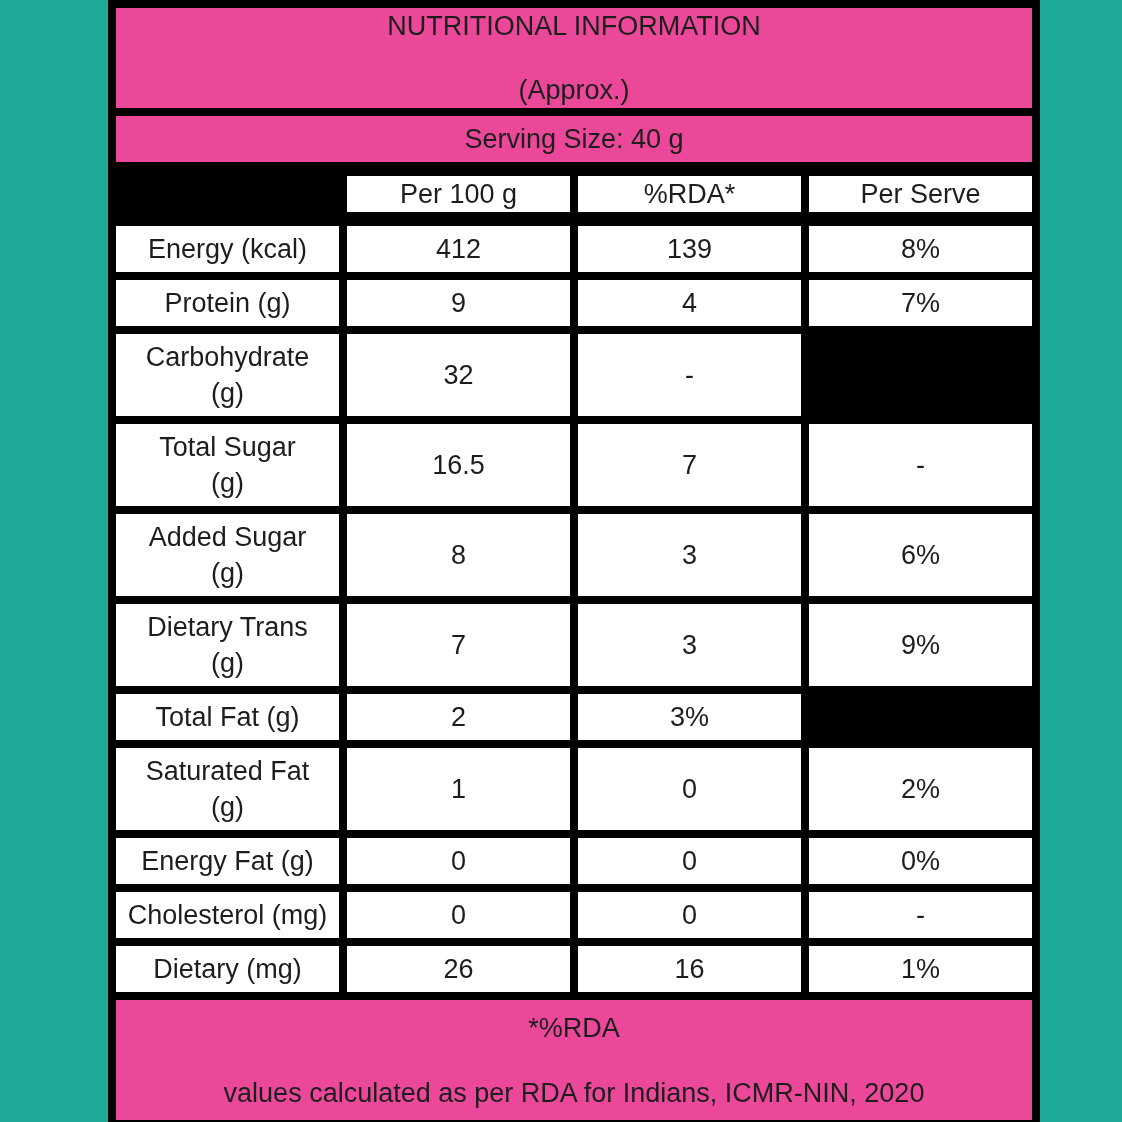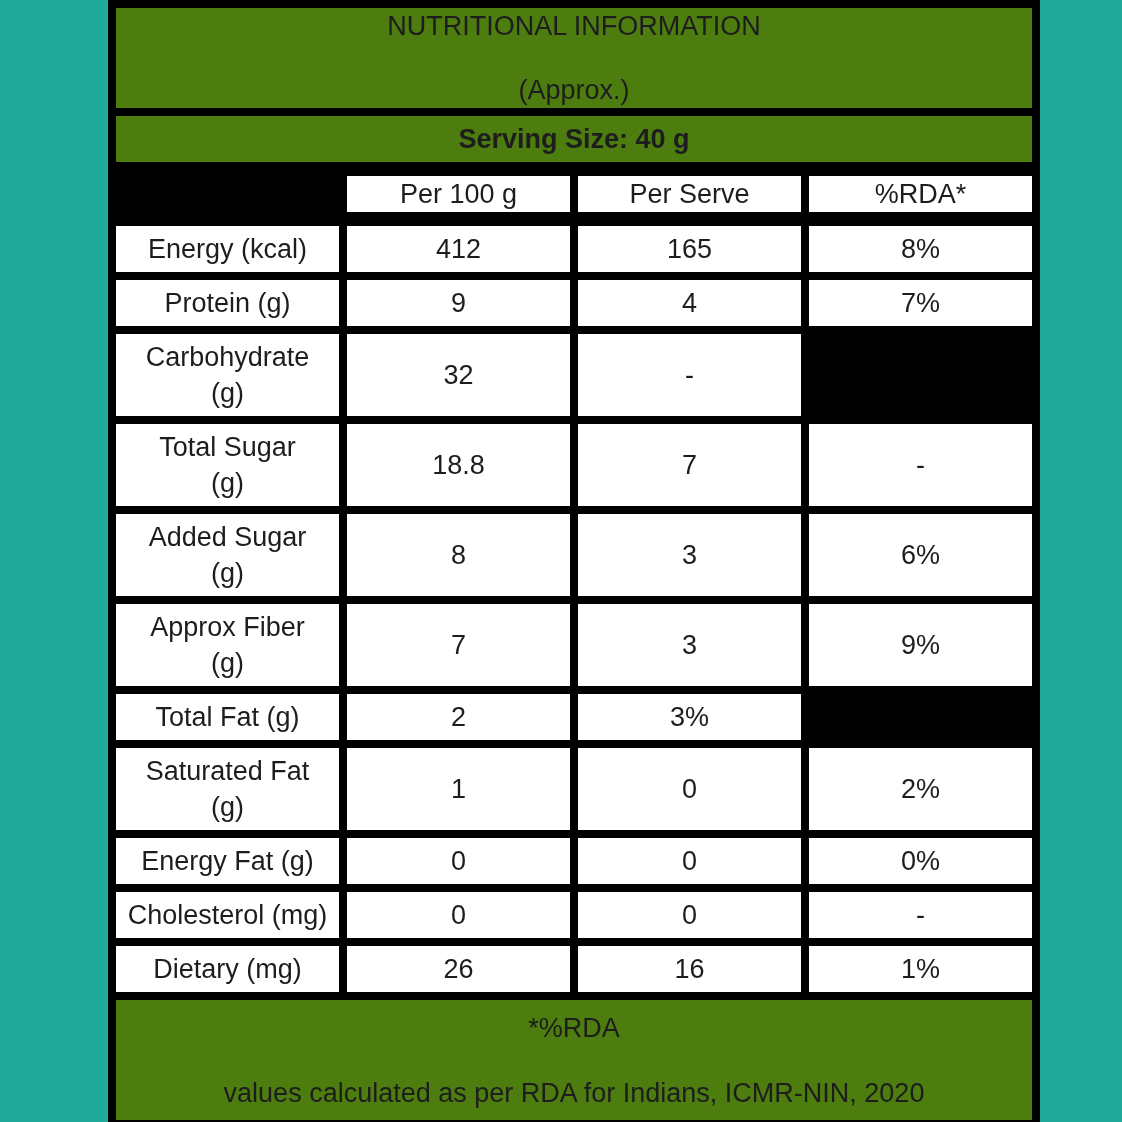--- a/index.html
+++ b/index.html
@@ -21,21 +21,21 @@
     top: 0;
     width: 932px;
     box-sizing: border-box;
     background: #000;
     padding: 8px;
     display: flex;
     flex-direction: column;
     gap: 8px;
   }
   .row {
-    background: #4d7c0f;
+    background: #ec4899;
     display: flex;
     align-items: center;
     justify-content: center;
     text-align: center;
     font-size: 27px;
     line-height: 36px;
     gap: 28px;
   }
   .row.full { flex-direction: column; }
   .row.grid {
@@ -48,21 +48,21 @@
     background: #fff;
     display: flex;
     flex-direction: column;
     align-items: center;
     justify-content: center;
     text-align: center;
     font-size: 27px;
     line-height: 36px;
   }
   .h-title   { min-height: 82px; }
-  .h-serve   { min-height: 46px; font-weight: bold; }
+  .h-serve   { min-height: 46px; }
   .h-colhead { min-height: 48px; }
   .h-short .cell { min-height: 46px; }
   .h-tall  .cell { min-height: 82px; }
   .h-foot {
     min-height: 110px;
     justify-content: flex-start;
     padding-top: 10px;
     line-height: 37px;
   }
 </style>
@@ -77,30 +77,30 @@
   </div>
 
   <div class="row h-serve">
     <span>Serving Size: 40 g</span>
   </div>
 
 
   <div class="row grid h-colhead">
     <div class="cell"></div>
     <div class="cell">Per 100 g</div>
+    <div class="cell">%RDA*</div>
     <div class="cell">Per Serve</div>
-    <div class="cell">%RDA*</div>
   </div>
 
   <div class="row grid h-short">
       <div class="cell">
         <span>Energy (kcal)</span>
       </div>
       <div class="cell">412</div>
-      <div class="cell">165</div>
+      <div class="cell">139</div>
       <div class="cell">8%</div>
     </div>
     <div class="row grid h-short">
       <div class="cell">
         <span>Protein (g)</span>
       </div>
       <div class="cell">9</div>
       <div class="cell">4</div>
       <div class="cell">7%</div>
     </div>
@@ -110,36 +110,36 @@
         <span>(g)</span>
       </div>
       <div class="cell">32</div>
       <div class="cell">-</div>
     </div>
     <div class="row grid h-tall">
       <div class="cell">
         <span>Total Sugar</span>
         <span>(g)</span>
       </div>
-      <div class="cell">18.8</div>
+      <div class="cell">16.5</div>
       <div class="cell">7</div>
       <div class="cell">-</div>
     </div>
     <div class="row grid h-tall">
       <div class="cell">
         <span>Added Sugar</span>
         <span>(g)</span>
       </div>
       <div class="cell">8</div>
       <div class="cell">3</div>
       <div class="cell">6%</div>
     </div>
     <div class="row grid h-tall">
       <div class="cell">
-        <span>Approx Fiber</span>
+        <span>Dietary Trans</span>
         <span>(g)</span>
       </div>
       <div class="cell">7</div>
       <div class="cell">3</div>
       <div class="cell">9%</div>
     </div>
     <div class="row grid h-short">
       <div class="cell">
         <span>Total Fat (g)</span>
       </div>

